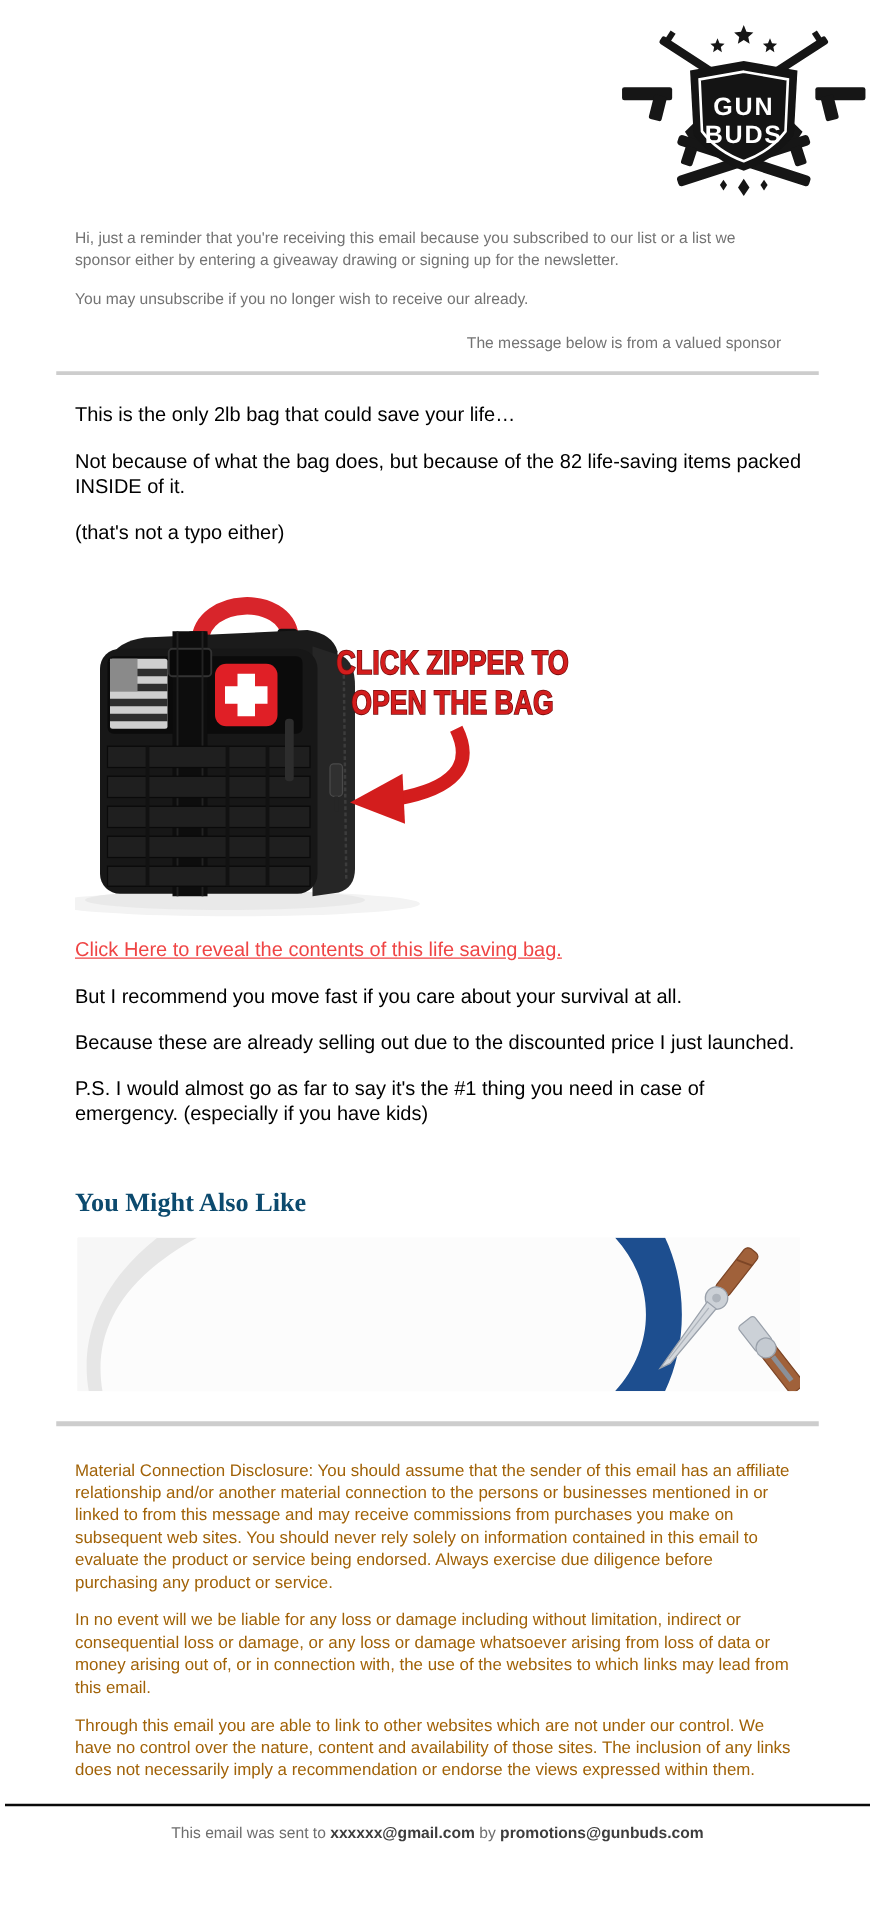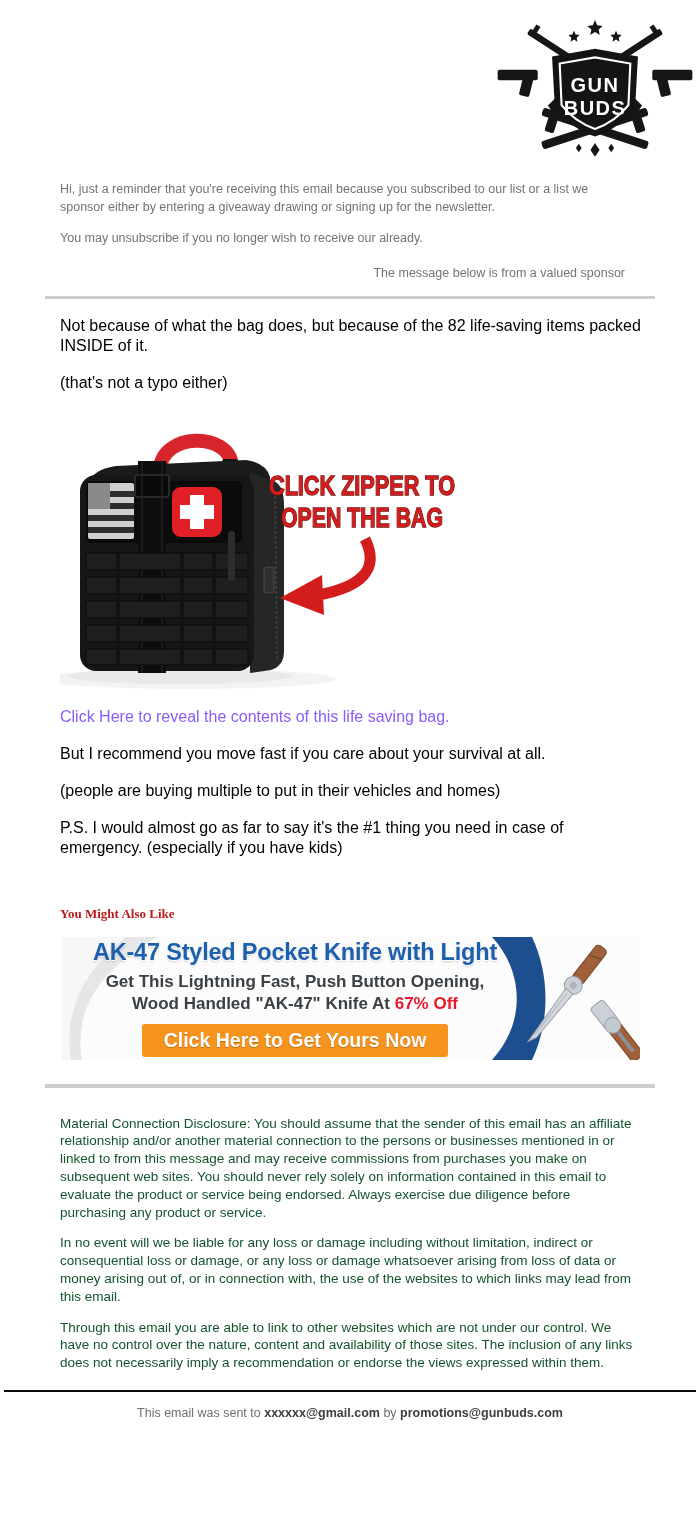--- a/index.html
+++ b/index.html
@@ -17,30 +17,30 @@
   .header-block p { margin:0 0 13px 0; max-width:565px; }
   .sponsor-note { text-align:right; max-width:100%; margin:17px 0 13px 0 !important; }
 
   .divider { border:none; height:3px; background:#cdcdcd; margin:12px 45px 0 45px; }
   .divider2 { height:4px; margin-top:24px; }
 
   
   .main { padding:0 55px 0 60px; font-size:16px; line-height:1.25; }
   .main p { margin:17px 0 0 0; max-width:585px; }
   .p-first { margin-top:23px !important; }
-  a.body-link { color:#8b5cf6; cursor:pointer; }
+  a.body-link { color:#ef4444; text-decoration:underline; cursor:pointer; }
   .main .link-line { margin:16px 0 0 0; max-width:585px; }
 
   
   figure.bag { margin:26px 0 0 0; padding:0; width:400px; height:272px;text-align:right; }
 
   
   .also-heading {
     margin:48px 0 0 60px; font-family:"Liberation Serif", serif;
-    font-weight:bold; font-size:13px; color:#b91c1c;
+    font-weight:bold; font-size:21px; color:#0c4a6e;
   }
   .banner {
     position:relative; margin:15px 0 0 62px; width:578px; height:123px;
     overflow:hidden; cursor:pointer; background:#fcfcfc;
   }
   .banner svg.banner-bg { position:absolute; left:0; top:0; }
   .banner-text {
     position:absolute; left:18px; top:0; width:430px; height:123px;
     display:flex; flex-direction:column; align-items:center; justify-content:center;
     text-align:center; z-index:2;
@@ -54,21 +54,21 @@
   }
   .banner-sub .discount { color:#e8192c; }
   .banner-btn {
     margin-top:9px; display:inline-block; background:#f7941e; color:#fff;
     font-size:19.5px; font-weight:bold; line-height:33px; padding:0 22px;
     border:none; border-radius:3px; text-shadow:0 1px 1px rgba(0,0,0,0.25);
     cursor:pointer; font-family:"Liberation Sans",sans-serif;
   }
 
   
-  .disclosure { padding:0 60px; font-size:13.5px; line-height:1.32; color:#14532d; }
+  .disclosure { padding:0 60px; font-size:13.5px; line-height:1.32; color:#a16207; }
   .disclosure p { margin:13px 0 0 0; max-width:578px; }
   .disclosure .d-first { margin-top:27px; }
 
   .foot-line { border:none; height:2px; background:#0a0a0a; margin:18px 4px 0 4px; }
 
   
   .footer { text-align:center; font-size:12.5px; color:#6e6e6e; padding:13px 20px 16px 20px; line-height:1.35; }
   .footer .row { margin-top:10px; }
   .footer .row-first { margin-top:0; }
   .footer b { color:#3d3d3d; }
@@ -128,20 +128,21 @@
 
   <div class="header-block">
     <p>Hi, just a reminder that you're receiving this email because you subscribed to our list or a list we sponsor either by entering a giveaway drawing or signing up for the newsletter.</p>
     <p>You may unsubscribe if you no longer wish to receive our already.</p>
     <p class="sponsor-note">The message below is from a valued sponsor</p>
   </div>
 
   <hr class="divider">
 
   <div class="main">
+    <p class="p-first">This is the only 2lb bag that could save your life…</p>
     <p>Not because of what the bag does, but because of the 82 life-saving items packed INSIDE of it.</p>
     <p>(that's not a typo either)</p>
 
     <figure class="bag">
       <svg width="400" height="272" viewBox="0 0 400 272">
 
         <ellipse cx="128" cy="260" rx="148" ry="10" fill="#f3f3f3"></ellipse>
         <ellipse cx="120" cy="257" rx="112" ry="8" fill="#e9e9e9"></ellipse>
 
         <path d="M100,50 C102,14 168,12 172,46" stroke="#d8252b" stroke-width="14" fill="none" stroke-linecap="round"></path>
@@ -208,21 +209,21 @@
 
         <g>
           <path d="M305,120 C320,150 302,168 258,176" stroke="#d31d1d" stroke-width="11" fill="none"></path>
           <polygon points="262,156 220,179 264,196" fill="#d31d1d"></polygon>
         </g>
       </svg>
     </figure>
 
     <p class="link-line"><a class="body-link">Click Here to reveal the contents of this life saving bag.</a></p>
     <p>But I recommend you move fast if you care about your survival at all.</p>
-    <p>(people are buying multiple to put in their vehicles and homes)</p>
+    <p>Because these are already selling out due to the discounted price I just launched.</p>
     <p>P.S. I would almost go as far to say it's the #1 thing you need in case of emergency. (especially if you have kids)</p>
   </div>
 
   <div class="also-heading">You Might Also Like</div>
 
   <div class="banner">
     <svg class="banner-bg" width="578" height="123" viewBox="0 0 578 123">
       <rect width="578" height="123" fill="#fcfcfc"></rect>
       <path d="M96,0 C34,34 12,76 20,123 L0,123 L0,0 Z" fill="#e6e6e6"></path>
       <path d="M64,0 C16,38 2,82 9,123 L0,123 L0,0 Z" fill="#f7f7f7"></path>
@@ -237,29 +238,20 @@
           <line x1="0" y1="8" x2="0" y2="60" stroke="#aeb4bc"></line>
         </g>
         <g transform="translate(549,86) rotate(-38)">
           <rect x="-7" y="0" width="14" height="45" rx="4" fill="#a0613a" stroke="#7c4526" stroke-width="1"></rect>
           <rect x="-8" y="-24" width="16" height="26" rx="3" fill="#ccd1d7" stroke="#99a0aa"></rect>
           <circle cx="0" cy="3" r="8" fill="#c4cad1" stroke="#99a0aa"></circle>
           <rect x="-2" y="12" width="4" height="24" fill="#8a9099"></rect>
         </g>
       </g>
     </svg>
-    <div class="banner-text">
-      <div class="banner-title">AK-47 Styled Pocket Knife with Light</div>
-      <div class="banner-sub">
-        <span>Get This Lightning Fast, Push Button Opening, Wood Handled "AK-47" Knife At</span>
-        <span> </span>
-        <span class="discount">67% Off</span>
-      </div>
-      <button class="banner-btn">Click Here to Get Yours Now</button>
-    </div>
   </div>
 
   <hr class="divider divider2">
 
   <div class="disclosure">
     <p class="d-first">Material Connection Disclosure: You should assume that the sender of this email has an affiliate relationship and/or another material connection to the persons or businesses mentioned in or linked to from this message and may receive commissions from purchases you make on subsequent web sites. You should never rely solely on information contained in this email to evaluate the product or service being endorsed. Always exercise due diligence before purchasing any product or service.</p>
     <p>In no event will we be liable for any loss or damage including without limitation, indirect or consequential loss or damage, or any loss or damage whatsoever arising from loss of data or money arising out of, or in connection with, the use of the websites to which links may lead from this email.</p>
     <p>Through this email you are able to link to other websites which are not under our control. We have no control over the nature, content and availability of those sites. The inclusion of any links does not necessarily imply a recommendation or endorse the views expressed within them.</p>
   </div>
 

